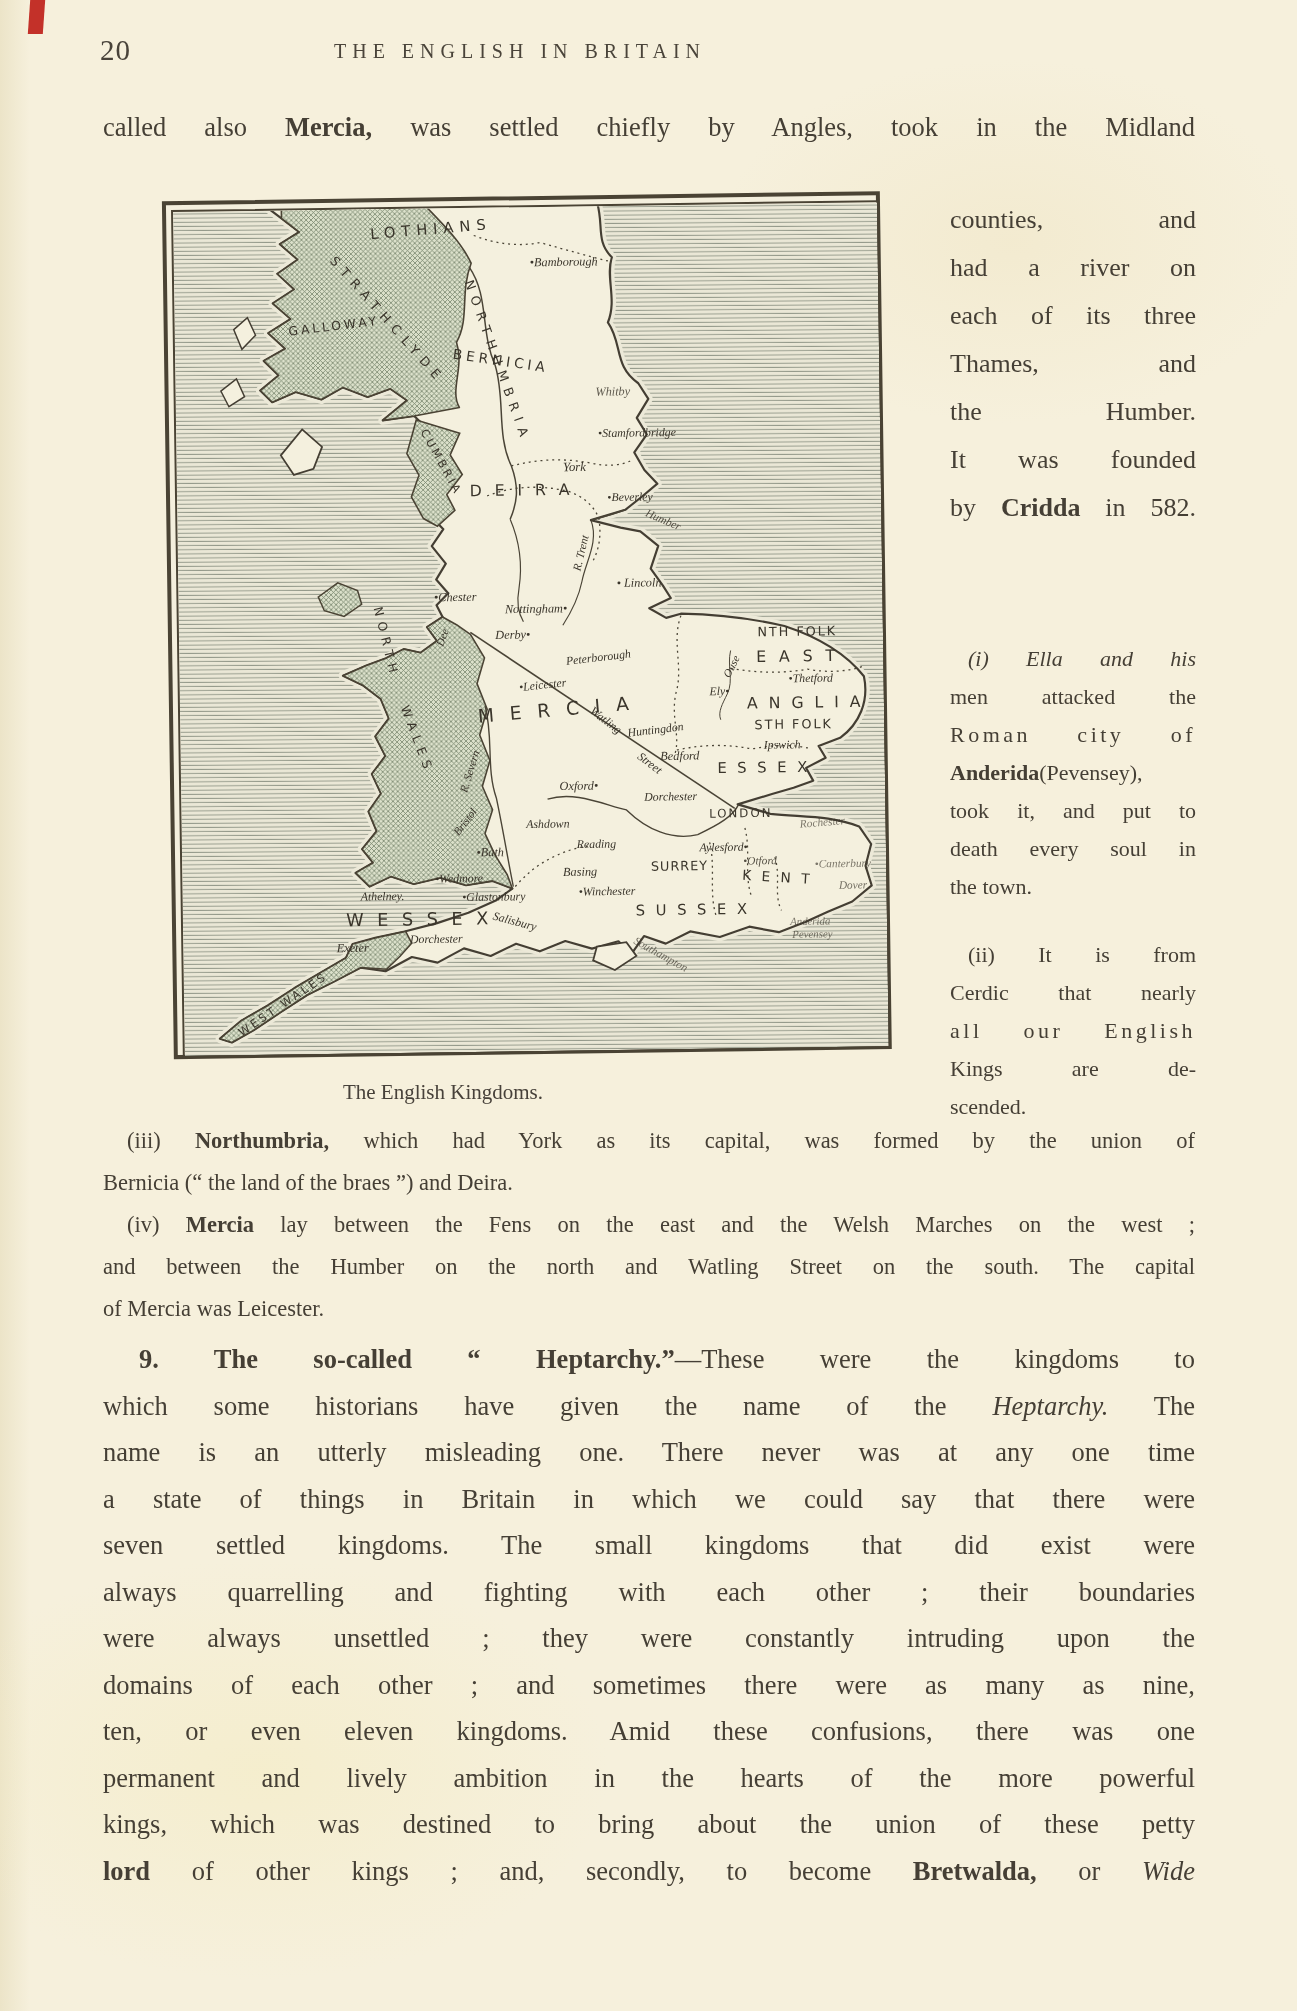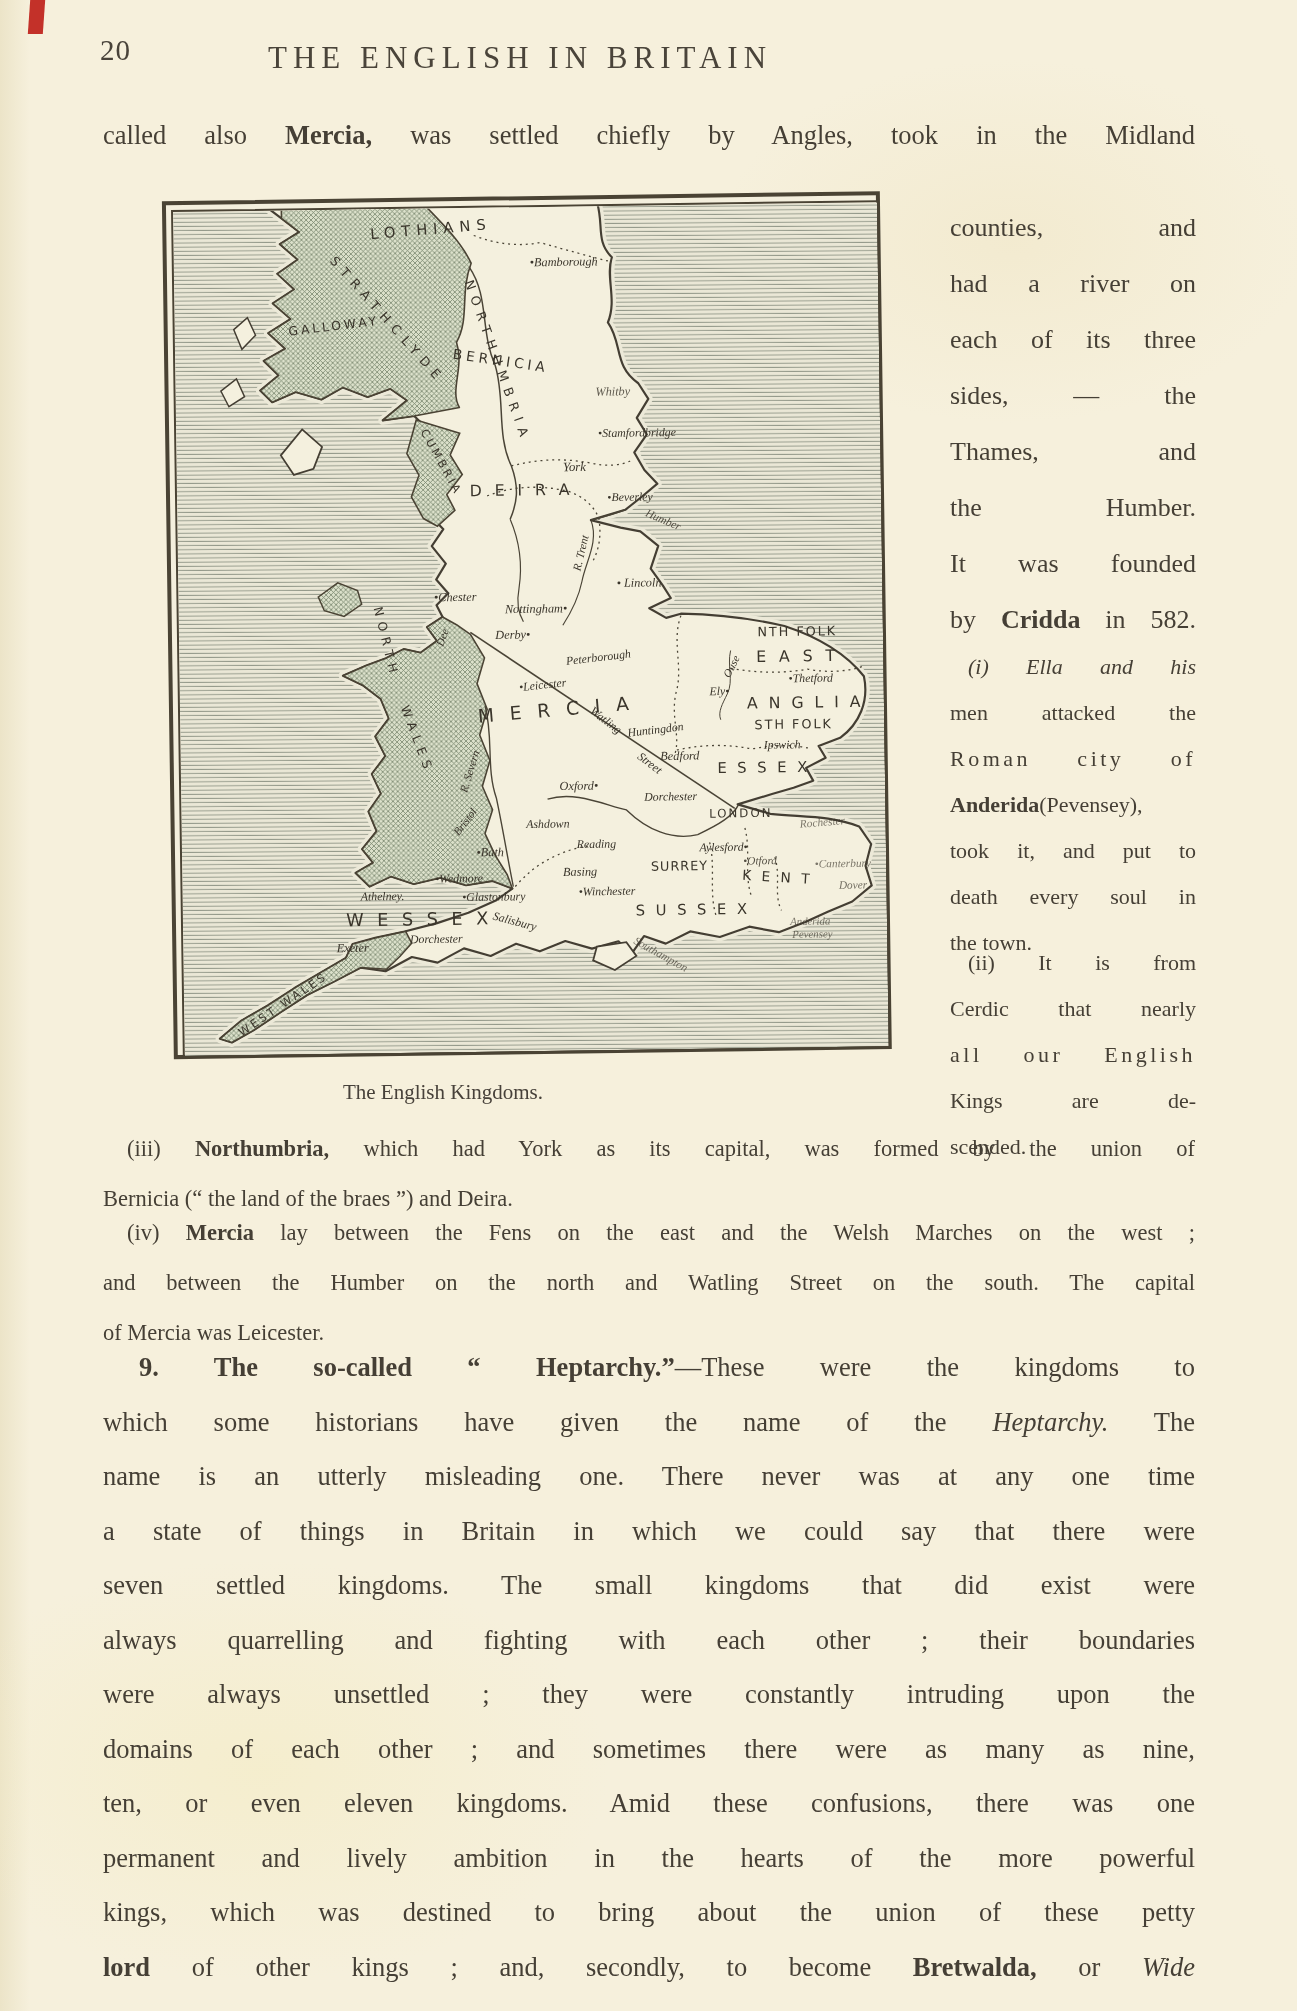--- a/index.html
+++ b/index.html
@@ -9,23 +9,23 @@
   .page{position:absolute;inset:0;
     background:
       radial-gradient(ellipse 420px 260px at 78% 12%, rgba(240,230,198,.55), transparent 70%),
       radial-gradient(ellipse 500px 300px at 20% 88%, rgba(244,236,196,.6), transparent 70%),
       linear-gradient(90deg, #ece4c8 0px, #f6f0dc 30px),
       linear-gradient(270deg, #eae2c6 0px, #f6f0dc 45px),
       #f6f0dc;}
   .redmark{position:absolute;left:29px;top:0;width:15px;height:34px;background:#c33129;transform:skewX(-4deg);}
   .pagenum{position:absolute;left:100px;top:34px;font-size:29px;letter-spacing:1px;color:#49433a;text-align:center;}
   .runhead{position:absolute;left:103px;top:40px;width:834px;text-align:center;
-           font-size:31px;letter-spacing:6px;color:#4a443a;}
+           font-size:20px;letter-spacing:6px;color:#4a443a;}
   .introline{position:absolute;left:103px;top:110px;width:1092px;font-size:26.5px;line-height:34px;}
-  .ln{text-align:justify;text-align-last:justify;margin-top:8px;}
+  .ln{text-align:justify;text-align-last:justify;}
   .ln.left{text-align-last:left;}
   .b{font-weight:bold;}
   .i{font-style:italic;}
   .sp{letter-spacing:3.5px;}
   
   .map-wrap{position:absolute;left:168px;top:196px;width:740px;height:880px;transform:rotate(-0.8deg);}
   .map-frame{border:4px solid #4a4334;background:#f4efdd;padding:5px;width:718px;height:858px;box-sizing:border-box;}
   .map-inner{border:2px solid #4a4334;width:704px;height:844px;overflow:hidden;}
   .map-inner svg{display:block;width:100%;height:100%;}
   text.ml{fill:#3a352b;}
@@ -179,21 +179,20 @@
       </div>
     </div>
   </div>
 
   <div class="caption">The English Kingdoms.</div>
 
   <div class="rcol rcol-a">
       <div class="ln"><span>counties, and</span></div>
       <div class="ln"><span>had a river on</span></div>
       <div class="ln"><span>each of its three</span></div>
-      <div class="ln"><span>sides, — the</span></div>
       <div class="ln"><span>Thames, and</span></div>
       <div class="ln"><span>the Humber.</span></div>
       <div class="ln"><span>It was founded</span></div>
       <div class="ln"><span>by </span><span class="b">Cridda</span><span> in 582.</span></div>
     </div>
   <div class="rcol rcol-b">
       <div class="ln" style="padding-left: 18px; font-style: italic;"><span>(i) Ella and his</span></div>
       <div class="ln"><span>men attacked the</span></div>
       <div class="ln"><span class="sp">Roman city of</span></div>
       <div class="ln"><span class="b">Anderida</span><span>(Pevensey),</span></div>

